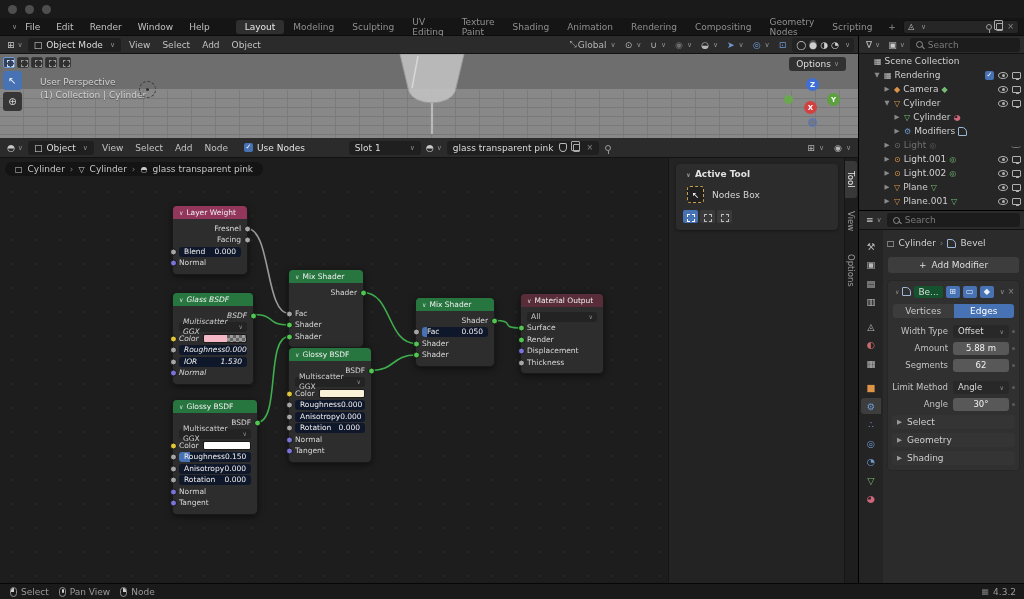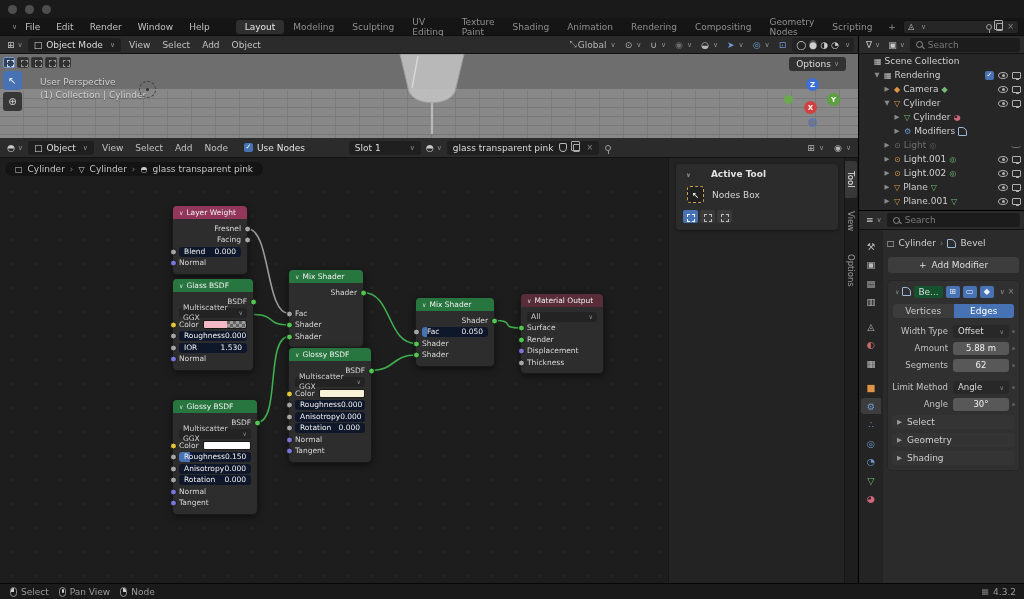--- a/index.html
+++ b/index.html
@@ -102,21 +102,21 @@
   .nslider .fill { position:absolute; left:0; top:0; bottom:0; background:#4772b3; }
   .nslider .sl { position:relative; margin-left:5px; color:#f0f0f0; }
   .nslider .sv { position:relative; margin-left:auto; margin-right:5px; color:#f0f0f0; }
   .swatch { flex:1; height:9px; border-radius:2px; margin-left:4px; border:1px solid #1a1a1a; display:flex; overflow:hidden; }
   .swatch .solid { height:100%; }
   .checker { height:100%; background:conic-gradient(#9c9c9c 0 25%, #636363 0 50%, #9c9c9c 0 75%, #636363 0) 0 0/6px 6px; }
 
   
   #sidepanel { position:absolute; left:668px; top:158px; width:176px; height:425px; background:#232323; border-left:1px solid #161616; z-index:5; }
   #at-box { position:absolute; left:7px; top:6px; width:162px; background:#2c2c2c; border-radius:4px; padding:5px 7px 7px; box-shadow:0 1px 3px rgba(0,0,0,.4); }
-  #at-head { display:flex; align-items:center; gap:20px; color:#e2e2e2; font-weight:bold; }
+  #at-head { display:flex; align-items:center; gap:4px; color:#e2e2e2; font-weight:bold; }
   #at-row { display:flex; align-items:center; gap:8px; margin:7px 0 7px 4px; color:#d5d5d5; }
   #at-toolicon { width:17px; height:17px; background:#202020; border:1px dashed #c9a24a; border-radius:3px; color:#fff; display:flex; align-items:center; justify-content:center; font-size:9px; }
   #at-toggles { display:flex; gap:2px; }
   .atog { width:15px; height:13px; border-radius:2px; background:#3a3a3a; position:relative; }
   .atog.active { background:#4772b3; }
   .atog::after { content:''; position:absolute; left:4px; top:3.5px; width:6px; height:6px; border:1px dashed #bdbdbd; }
   .atog.active::after { border-color:#fff; }
   #ntabs { position:absolute; left:844px; top:158px; width:14px; height:425px; background:#1e1e1e; z-index:6; border-left:1px solid #151515; }
   .ntab { writing-mode:vertical-rl; font-size:8.5px; color:#9a9a9a; padding:10px 1px; margin-top:3px; border-radius:0 3px 3px 0; }
   .ntab.active { background:#383838; color:#e8e8e8; }
@@ -392,21 +392,21 @@
                 <span class="sv">0.000</span>
               </div>
               <span class="sock si" style="background: rgb(165, 165, 165);"></span>
             </div>
             <div class="nrow">
               <span>Normal</span>
               <span class="sock si" style="background: rgb(122, 116, 216);"></span>
             </div>
           </div>
         </div>
-        <div class="node" style="left: 172px; top: 98px; width: 82px;">
+        <div class="node" style="left: 172px; top: 112px; width: 82px; font-style: italic;">
           <div class="nhead" style="background: rgb(39, 118, 63);">
             <span class="nchev">∨</span>
             <span>Glass BSDF</span>
           </div>
           <div class="nbody">
             <div class="nrow">
               <span class="rlab-out">BSDF</span>
               <span class="sock so" style="background: rgb(82, 196, 82);"></span>
             </div>
             <div class="nrow">

